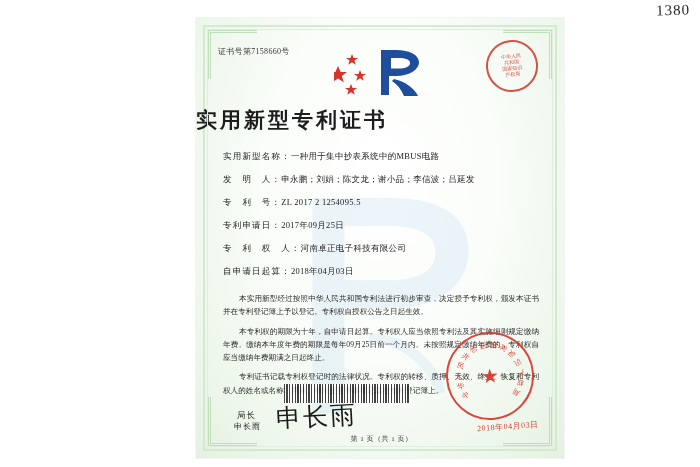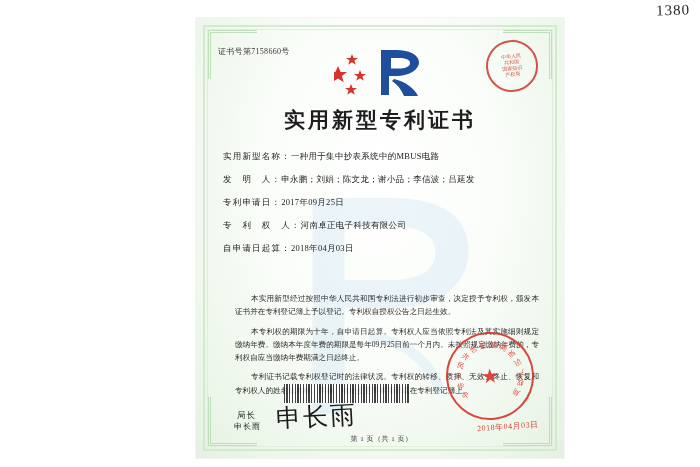--- a/index.html
+++ b/index.html
@@ -125,21 +125,20 @@
     transform: translateX(-50%);
     width: 92px;
     height: 52px;
   }
 
   .title {
     position: absolute;
     left: 0;
     right: 0;
     top: 88px;
-    text-align: center;
     font-family: "DejaVu Serif", serif;
     font-weight: bold;
     font-size: 21px;
     letter-spacing: 3px;
     color: #1d1d1d;
   }
 
   .fields {
     position: absolute;
     left: 27px;
@@ -160,21 +159,20 @@
   .body-text {
     position: absolute;
     left: 27px;
     right: 25px;
     top: 274px;
     font-family: "Liberation Serif", serif;
     font-size: 7.6px;
     line-height: 1.75;
     color: #2b2b2b;
     text-align: justify;
-    margin-left: 12px;
   }
   .body-text p {
     margin: 0 0 6px 0;
     text-indent: 16px;
   }
 
   
   .barcode {
     position: absolute;
     left: 88px;
@@ -320,20 +318,23 @@
     </svg>
 
     <div class="title">实用新型专利证书</div>
 
     <div class="fields">
       <div class="field-row">
         <span class="lbl">实用新型名称：</span><span class="val">一种用于集中抄表系统中的MBUS电路</span>
       </div>
       <div class="field-row">
         <span class="lbl">发　明　人：</span><span class="val">申永鹏；刘娟；陈文龙；谢小品；李信波；吕延发</span>
+      </div>
+      <div class="field-row">
+        <span class="lbl">专　利　号：</span><span class="val">ZL 2017 2 1254095.5</span>
       </div>
       <div class="field-row">
         <span class="lbl">专利申请日：</span><span class="val">2017年09月25日</span>
       </div>
       <div class="field-row">
         <span class="lbl">专　利　权　人：</span><span class="val">河南卓正电子科技有限公司</span>
       </div>
       <div class="field-row">
         <span class="lbl">自申请日起算：</span><span class="val">2018年04月03日</span>
       </div>

